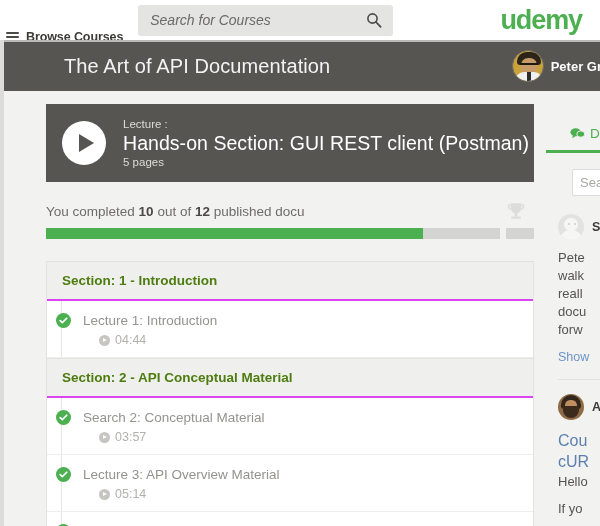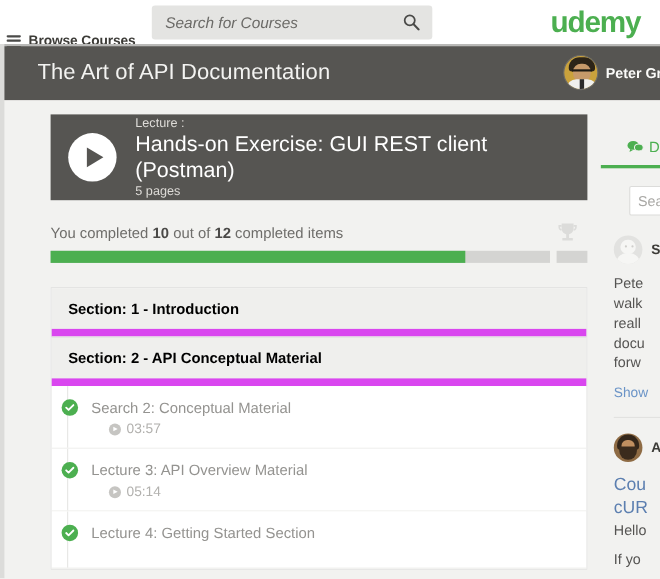--- a/index.html
+++ b/index.html
@@ -43,21 +43,21 @@
     font-size:27px; font-weight:bold; color:#4caf50;
     letter-spacing:-1.1px; line-height:34px;
   }
 
   
   .coursebar{
     position:absolute; top:42px; left:4px; width:596px; height:49px;
     background:#565552; display:flex; align-items:center;
   }
   .course-title{
-    color:#f3f3f1; font-size:20px; font-weight:normal; margin-left:30px; letter-spacing:0.1px;
+    color:#f3f3f1; font-size:20px; font-weight:normal; margin-left:60px; letter-spacing:0.1px;
   }
   .userbox{ position:absolute; right:-2px; top:8px; display:flex; align-items:center; gap:7px; }
   .avatar-top{
     width:32px; height:32px; border-radius:50%; overflow:hidden; position:relative;
     background:#caa23c; border:1px solid #6d6c68; flex:0 0 auto;
   }
   .avatar-top .hair{ position:absolute; left:4px; top:1px; width:24px; height:13px; background:#2c2418; border-radius:12px 12px 4px 4px; }
   .avatar-top .face{ position:absolute; left:8px; top:7px; width:16px; height:17px; background:#c79a6a; border-radius:8px 8px 9px 9px; }
   .avatar-top .glass{ position:absolute; left:7px; top:12px; width:18px; height:5px; border-top:2px solid #1d1a14; }
   .avatar-top .shirt{ position:absolute; left:2px; bottom:0; width:28px; height:9px; background:#f0f0ee; border-radius:9px 9px 0 0; }
@@ -88,22 +88,22 @@
   .progress-text b{ color:#4a4947; font-weight:bold; }
   .trophy{ position:absolute; right:5px; top:-4px; width:26px; height:26px; }
   .bars{ display:flex; align-items:center; gap:0; margin-top:9px; }
   .bar-track{ position:relative; width:454px; height:11px; background:#d4d4d2; }
   .bar-fill{ position:absolute; left:0; top:0; height:11px; background:#4caf50; }
   .bar-end{ width:28px; height:11px; background:#d4d4d2; margin-left:6px; }
 
   
   .curriculum{ margin-top:22px; border:1px solid #e2e2e0; background:#fff; }
   .sec-head{
-    background:#efefed; border-bottom:7px solid #d946ef; border-top:1px solid #e2e2e0;
-    padding:11px 0 11px 15px; font-size:13.5px; font-weight:bold; color:#000000;
+    background:#efefed; border-bottom:2px solid #d946ef; border-top:1px solid #e2e2e0;
+    padding:11px 0 11px 15px; font-size:13.5px; font-weight:bold; color:#4d7c0f;
   }
   .curriculum > .sec-head:first-child{ border-top:0; }
   .lect-row{
     position:relative; background:#fff; border-bottom:1px solid #eeeeec;
     padding:11px 0 10px 36px; min-height:52px; cursor:pointer;
   }
   .lect-row:before{
     content:""; position:absolute; left:14px; top:0; bottom:0; width:1px; background:#e6e6e4;
   }
   .check{
@@ -205,50 +205,62 @@
   </div>
 
   <div class="leftcol">
 
     <div class="lecture-banner">
       <div class="playbtn">
           <span class="tri"></span>
         </div>
       <div class="lect-meta">
         <div class="lect-kicker">Lecture :</div>
-        <div class="lect-title">Hands-on Exercise: GUI REST client (Postman)</div>
+        <div class="lect-title">Hands-on Section: GUI REST client (Postman)</div>
         <div class="lect-pages">5 pages</div>
       </div>
     </div>
 
     <div class="progress-block">
       <div class="progress-text">
         <span>You completed</span>
         <b>10</b>
         <span>out of</span>
         <b>12</b>
-        <span>completed items</span>
+        <span>published docu</span>
       </div>
       <svg class="trophy" viewBox="0 0 24 24">
         <path d="M7 3h10v4.2a5 5 0 0 1-10 0V3z" fill="#dcdcda"></path>
         <path d="M7 4.2H4.3v1.6c0 1.9 1.3 3 2.7 3.1V7.6c-.8-.1-1.3-.8-1.3-1.8V5.6H7V4.2z" fill="#dcdcda"></path>
         <path d="M17 4.2h2.7v1.6c0 1.9-1.3 3-2.7 3.1V7.6c.8-.1 1.3-.8 1.3-1.8V5.6H17V4.2z" fill="#dcdcda"></path>
         <rect x="10.8" y="11.6" width="2.4" height="3.6" fill="#dcdcda"></rect>
         <rect x="7.6" y="15.2" width="8.8" height="2.1" rx="0.4" fill="#dcdcda"></rect>
       </svg>
       <div class="bars">
         <div class="bar-track">
           <div class="bar-fill" style="width: 83%;"></div>
         </div>
         <div class="bar-end"></div>
       </div>
     </div>
 
     <div class="curriculum">
         <div class="sec-head">Section: 1 - Introduction</div>
+        <div class="lect-row">
+          <div class="check">
+            <svg width="9" height="9" viewBox="0 0 10 10">
+              <path d="M1.3 5.1L3.7 7.4 8.6 2.5" fill="none" stroke="#fff" stroke-width="1.9" stroke-linecap="round" stroke-linejoin="round"></path>
+            </svg>
+          </div>
+          <div class="lect-name">Lecture 1: Introduction</div>
+          <div class="dur">
+            <span class="dur-ico"></span>
+            <span class="dur-txt">04:44</span>
+          </div>
+        </div>
         <div class="sec-head">Section: 2 - API Conceptual Material</div>
         <div class="lect-row">
           <div class="check">
             <svg width="9" height="9" viewBox="0 0 10 10">
               <path d="M1.3 5.1L3.7 7.4 8.6 2.5" fill="none" stroke="#fff" stroke-width="1.9" stroke-linecap="round" stroke-linejoin="round"></path>
             </svg>
           </div>
           <div class="lect-name">Search 2: Conceptual Material</div>
           <div class="dur">
             <span class="dur-ico"></span>

